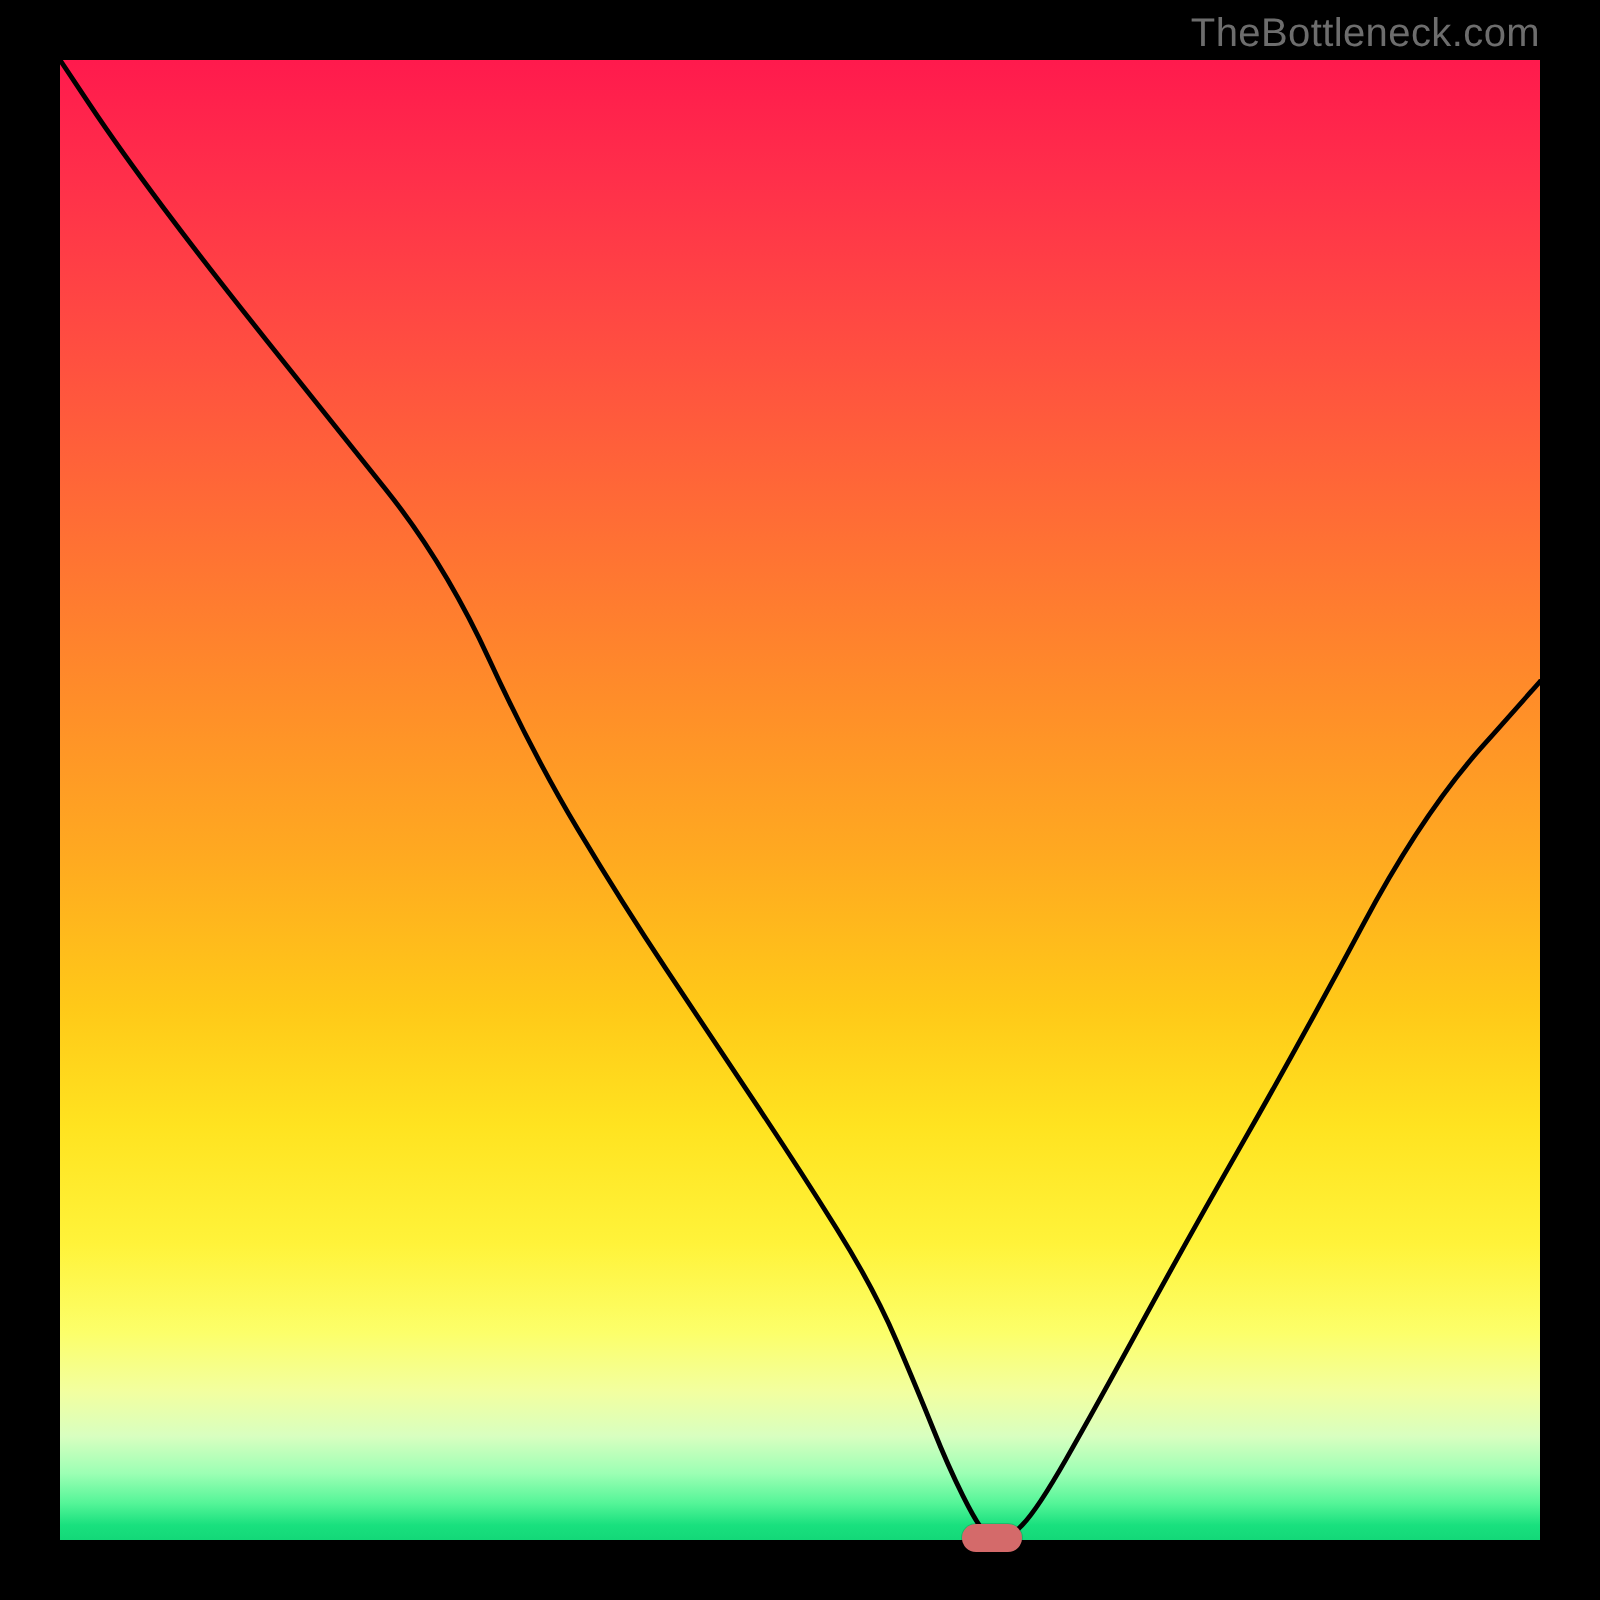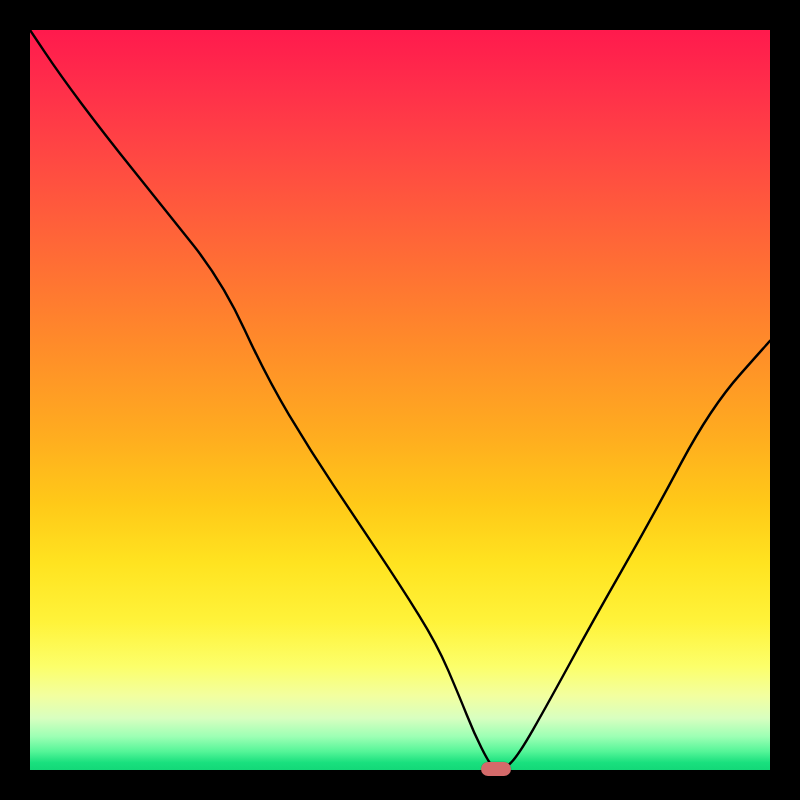--- a/index.html
+++ b/index.html
@@ -66,20 +66,21 @@
     border-radius: 7px;
     background: #d46a6a;
     box-shadow: 0 0 0 0.5px rgba(0,0,0,0.15);
   }
 </style>
 </head>
 <body>
 
 <div class="frame">
 
+  <div class="watermark">TheBottleneck.com</div>
 
   <div class="plot-area">
 
     <svg class="curve" viewBox="0 0 740 740" preserveAspectRatio="none">
       <path id="curve-path" fill="none" stroke="#000" stroke-width="2.4" stroke-linejoin="round" stroke-linecap="round" d="M 0.0 0.0 Q 0.0 0.0 14.8 22.2 Q 29.6 44.4 51.8 74.0 Q 74.0 103.6 103.6 140.6 Q 133.2 177.6 162.8 214.6 Q 192.4 251.6 214.6 299.7 Q 236.8 347.8 259.0 384.8 Q 281.2 421.8 303.4 455.1 Q 325.6 488.4 347.8 521.7 Q 370.0 555.0 388.5 584.6 Q 407.0 614.2 418.1 640.1 Q 429.2 666.0 436.6 684.5 Q 444.0 703.0 451.4 717.8 Q 458.8 732.6 462.5 736.3 Q 466.2 740.0 469.9 740.0 Q 473.6 740.0 481.0 732.6 Q 488.4 725.2 503.2 699.3 Q 518.0 673.4 540.2 632.7 Q 562.4 592.0 592.0 540.2 Q 621.6 488.4 651.2 432.9 Q 680.8 377.4 710.4 344.1 T 740.0 310.8"></path>
     </svg>
 
     <div class="marker" id="marker" style="left: 451.2px; top: 732px; background: rgb(212, 106, 106);"></div>
   </div>
 

